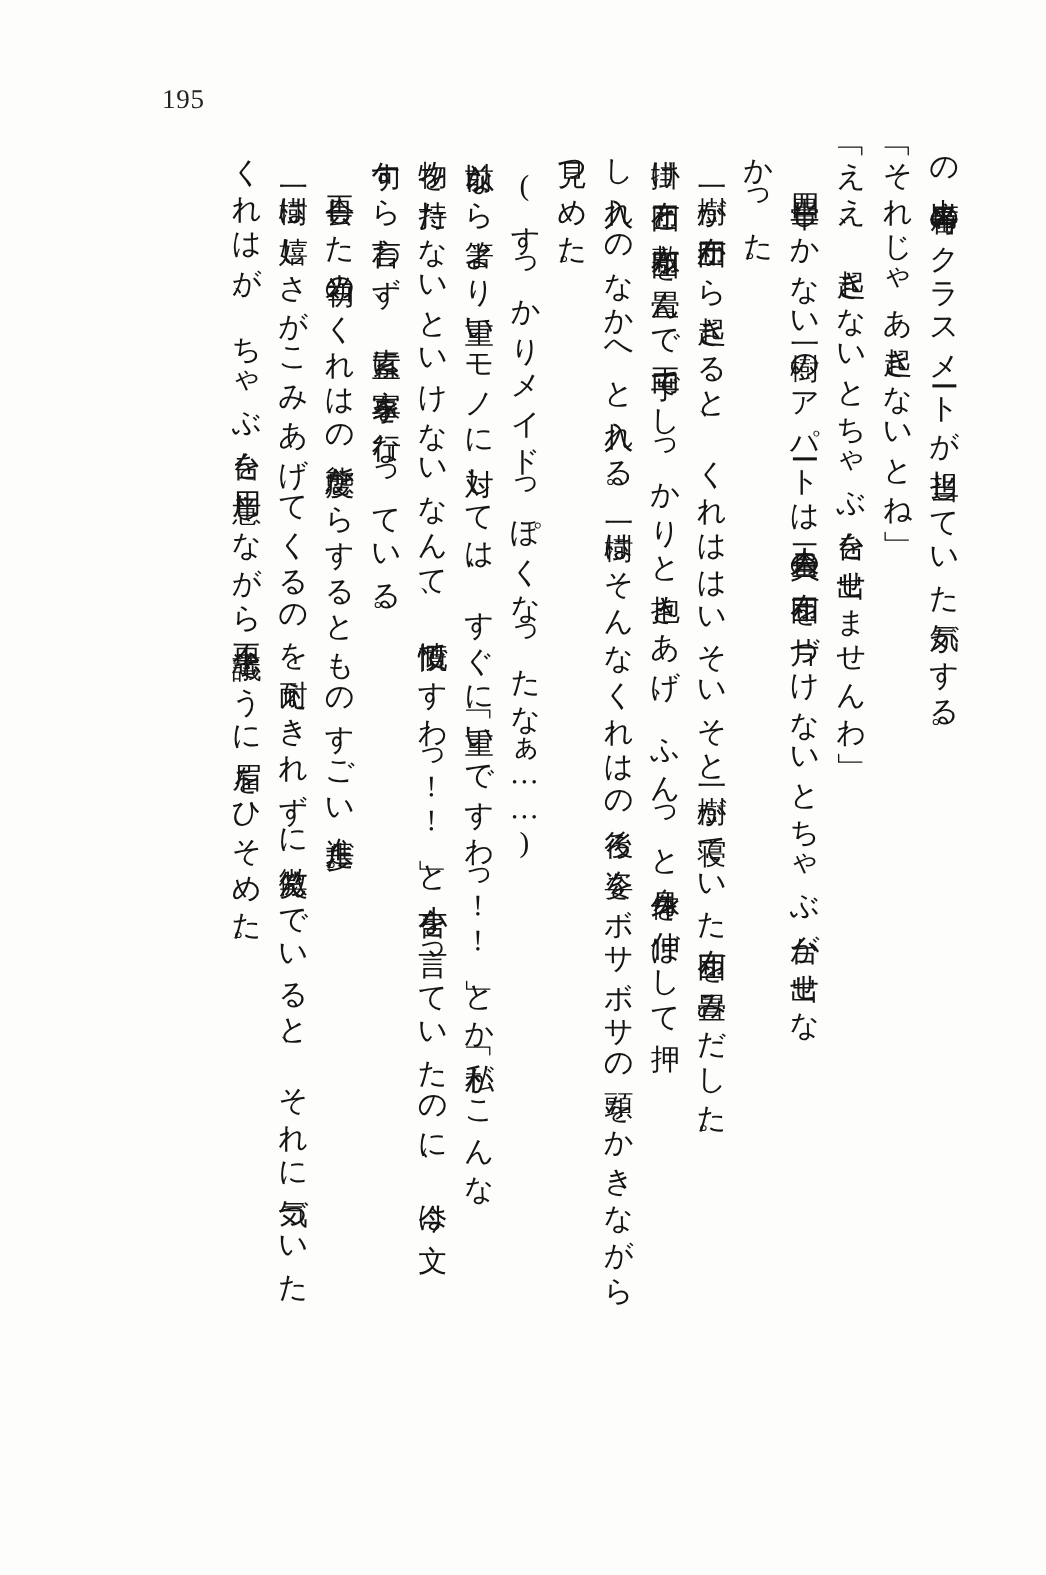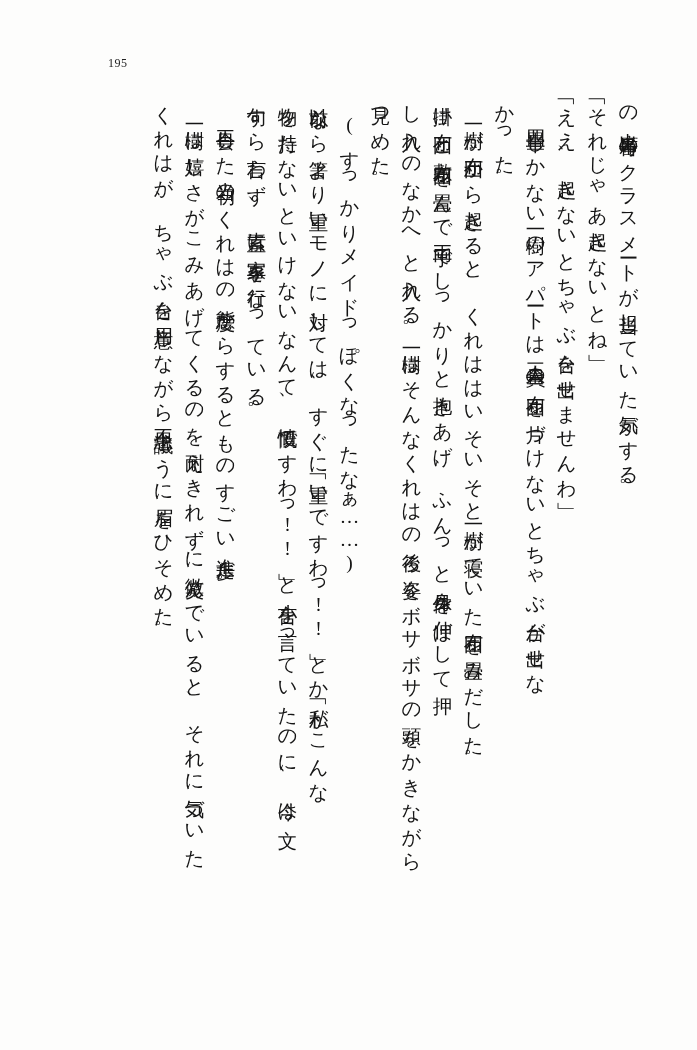--- a/index.html
+++ b/index.html
@@ -23,21 +23,21 @@
     width: 697px;
     height: 1050px;
     background: #fdfdfc;
   }
 
   
   #page-number {
     position: absolute;
     left: 108px;
     top: 56px;
-    font-size: 12px;
+    font-size: 18px;
     letter-spacing: 0.5px;
     color: #222;
     font-family: "Liberation Serif", "DejaVu Serif", serif;
   }
 
   
   #text-block {
     position: absolute;
     top: 92px;
     left: 78px;

